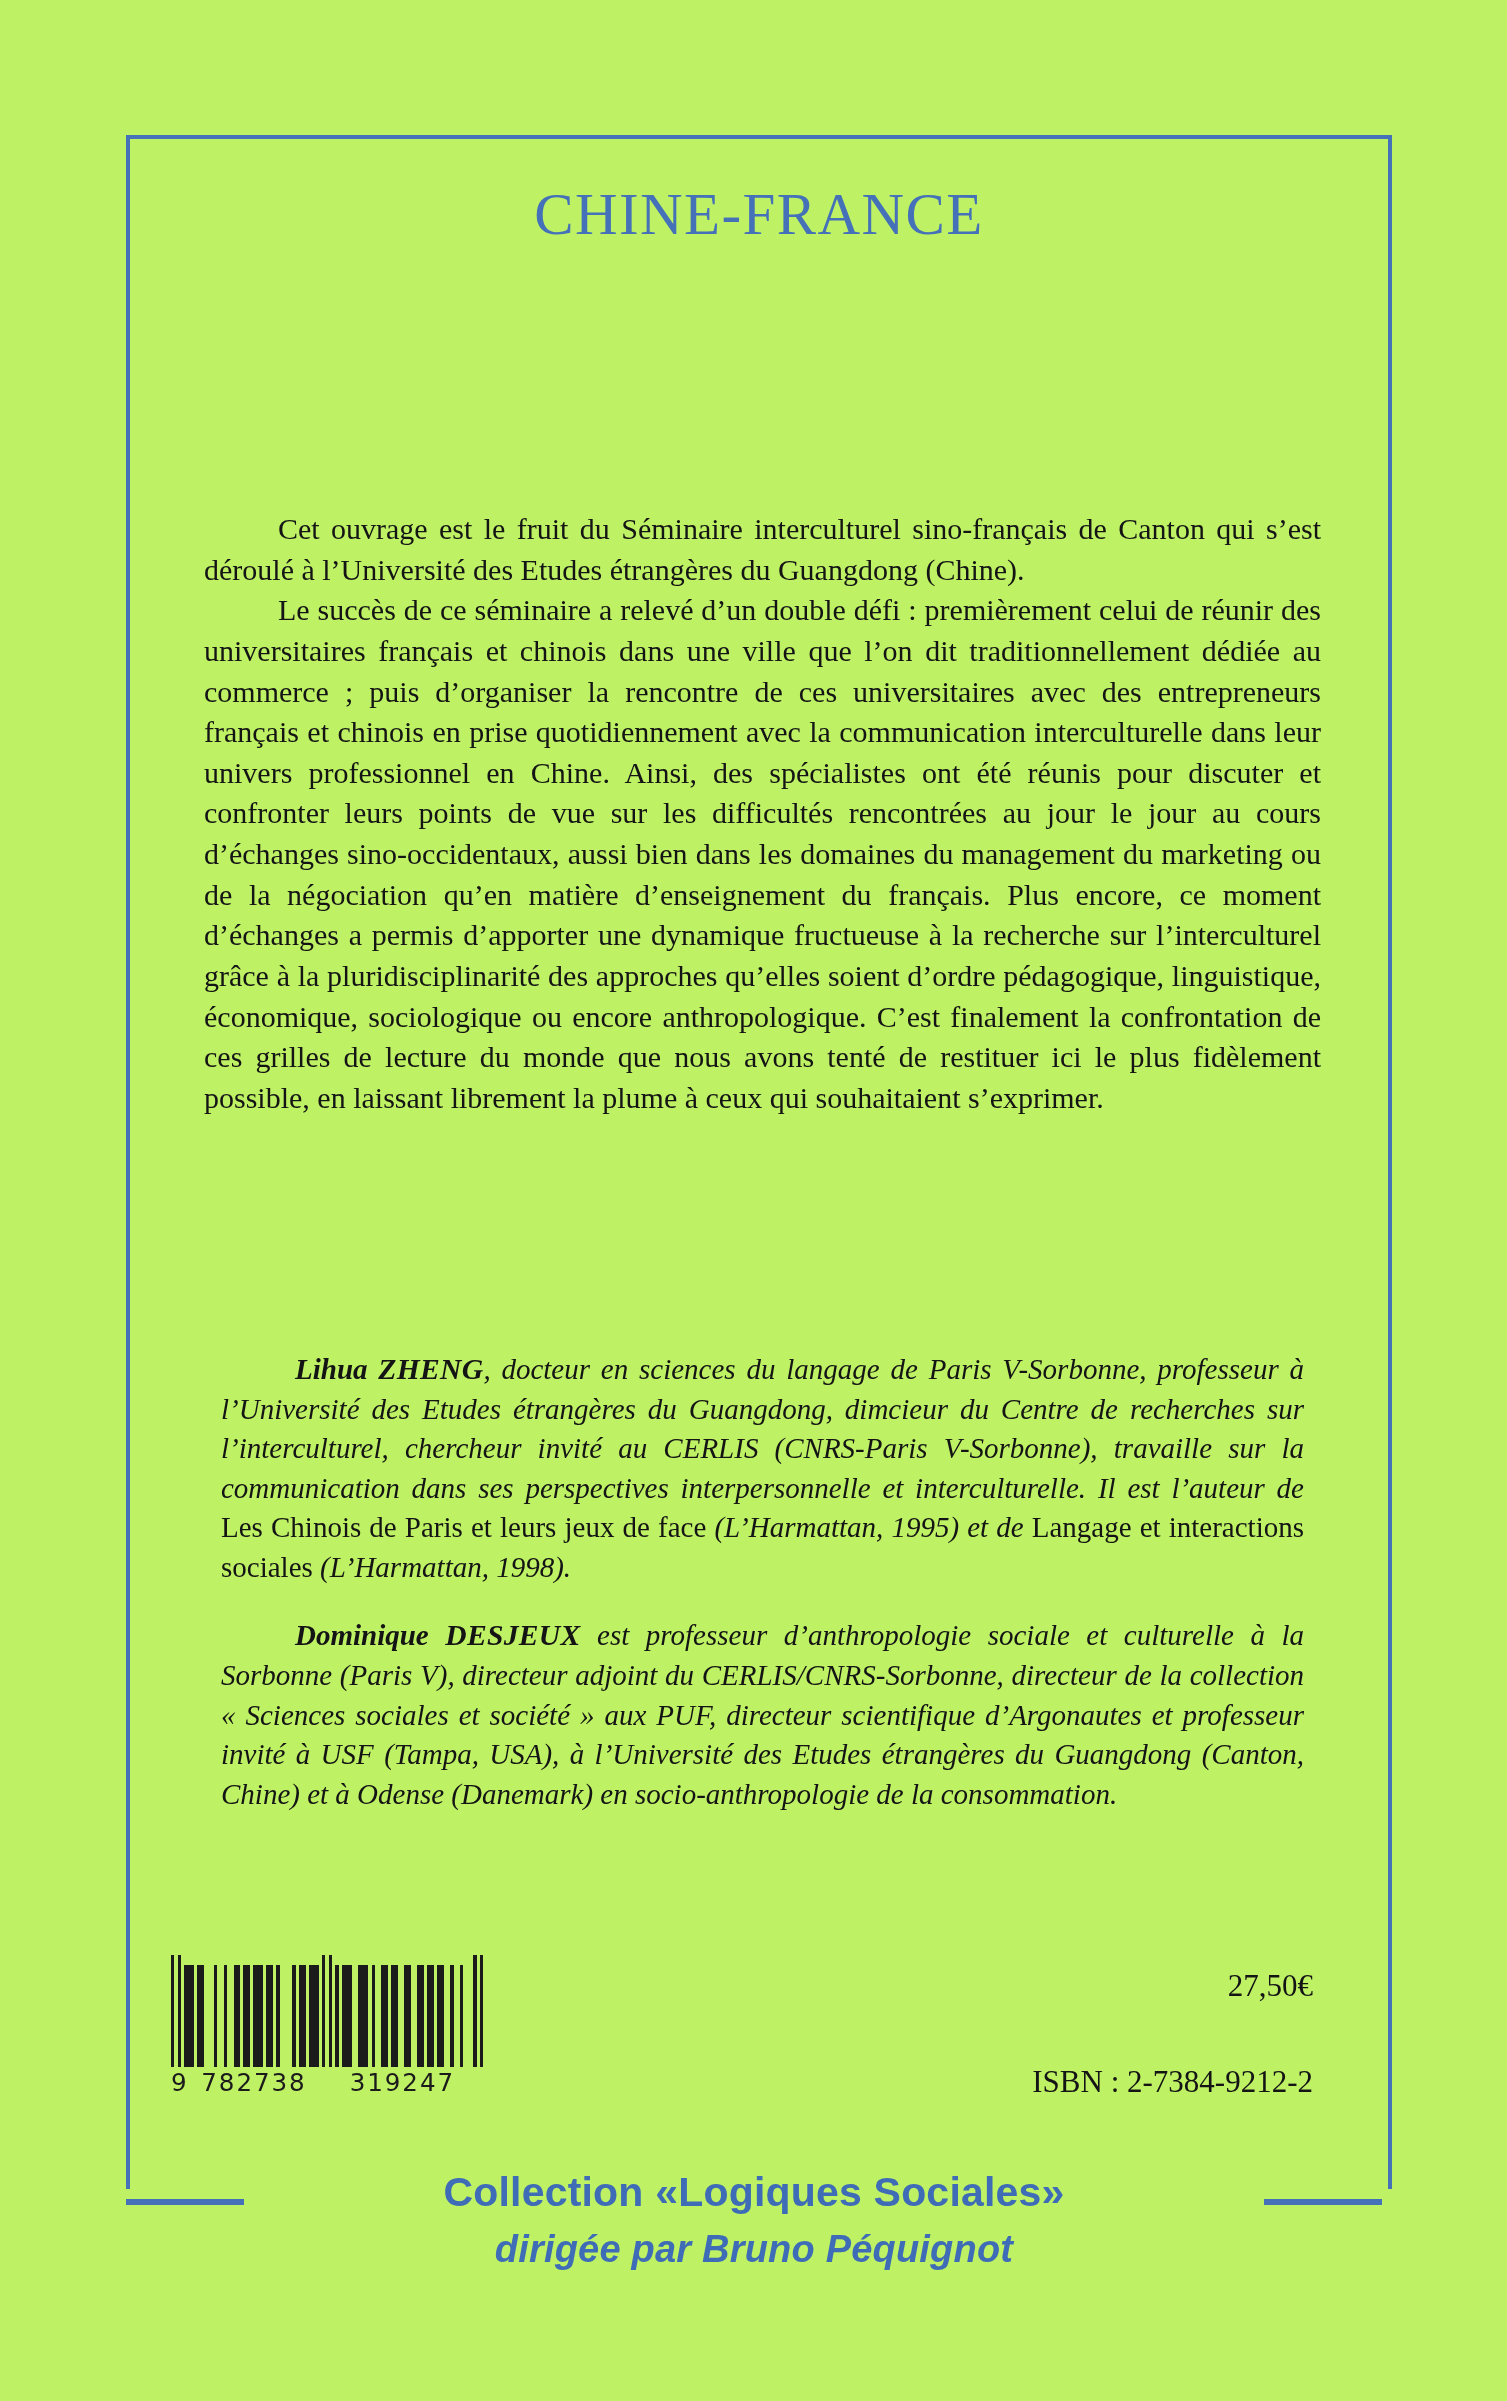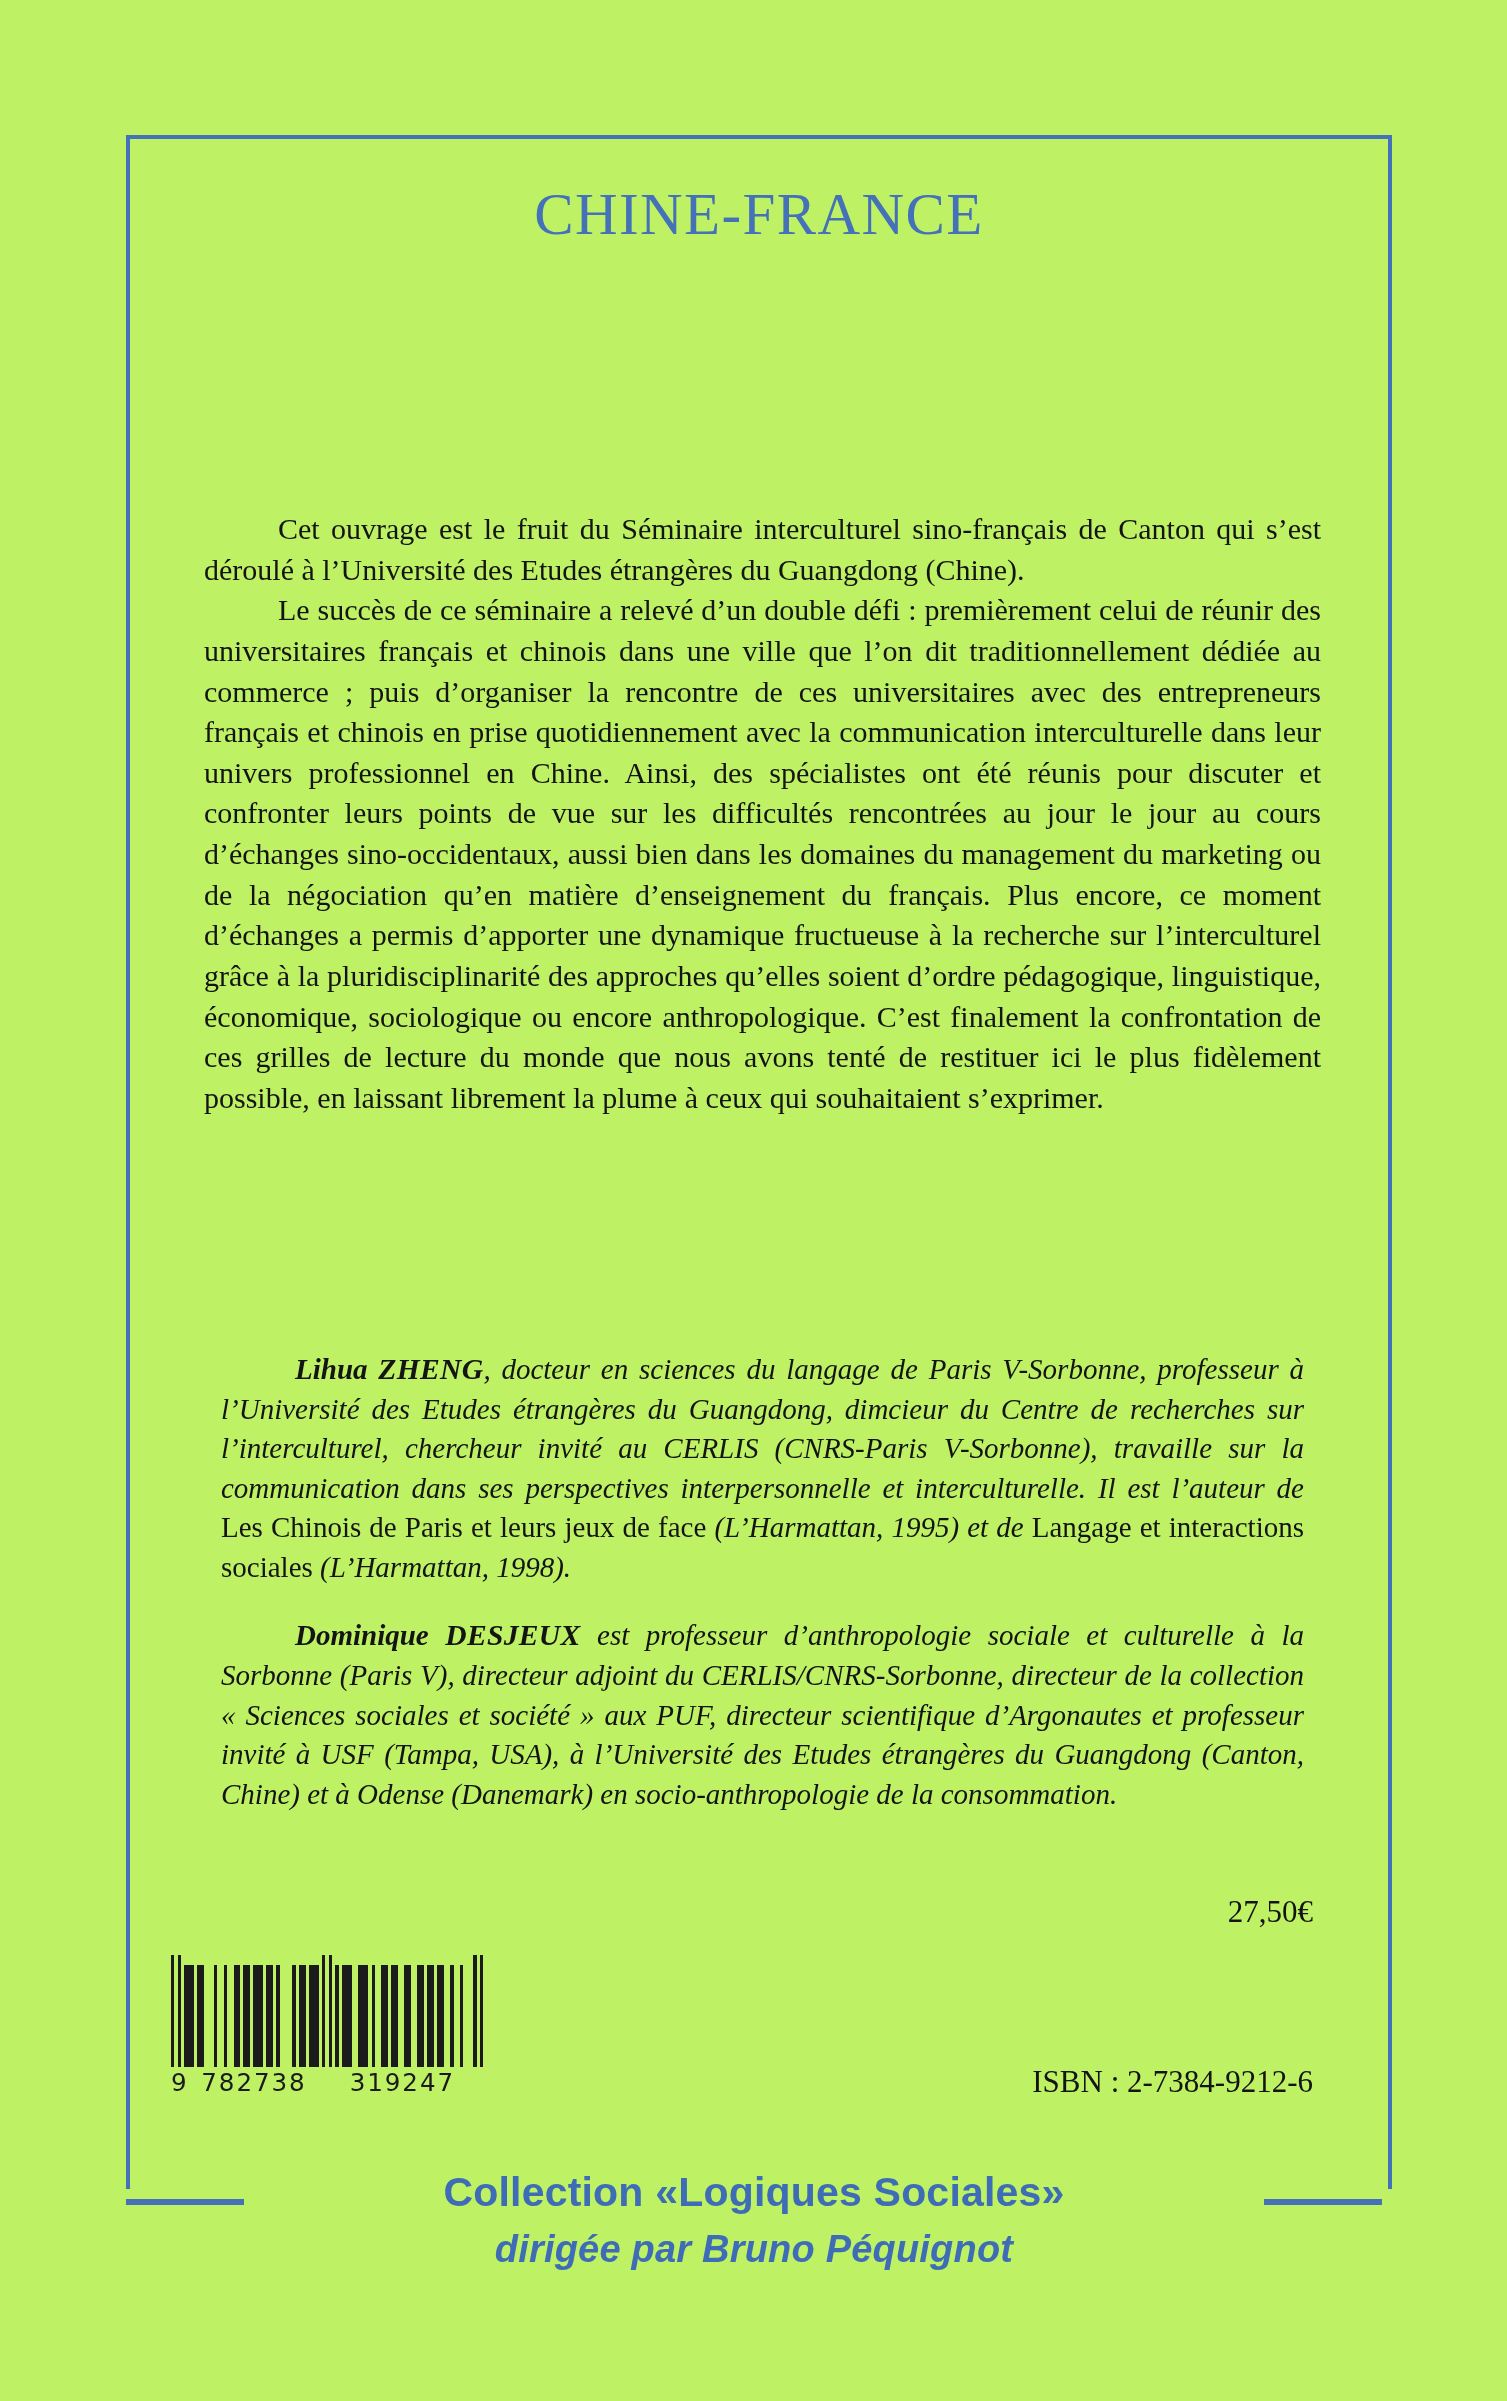--- a/index.html
+++ b/index.html
@@ -135,21 +135,21 @@
     align-items: center;
   }
   .barcode-digits .d-lead { width: 24.6px; text-align: left; }
   .barcode-digits .d-left { width: 129px; text-align: left; margin-left: 5.7px; }
   .barcode-digits .d-right { width: 129px; text-align: center; margin-left: 7.6px; }
 
   
   .price {
     position: absolute;
     right: 195px;
-    top: 1894px;
+    top: 1968px;
     font-size: 31px;
     color: #141414;
     white-space: nowrap;
   }
   .isbn {
     position: absolute;
     right: 195px;
     top: 2064px;
     font-size: 31px;
     color: #141414;
@@ -282,21 +282,21 @@
         <i class="guard" style="width: 3.3px;"></i>
       </div>
     <div class="barcode-digits">
       <span class="d-lead">9</span>
       <span class="d-left">782738</span>
       <span class="d-right">319247</span>
     </div>
   </div>
 
   <div class="price">27,50€</div>
-  <div class="isbn">ISBN : 2-7384-9212-6</div>
+  <div class="isbn">ISBN : 2-7384-9212-2</div>
 
   <div class="footer">
     <div class="footer-rule-row">
       <span class="rule left"></span>
       <span class="rule right"></span>
       <div class="collection">Collection «Logiques Sociales»</div>
     </div>
     <div class="director">dirigée par Bruno Péquignot</div>
   </div>
 

